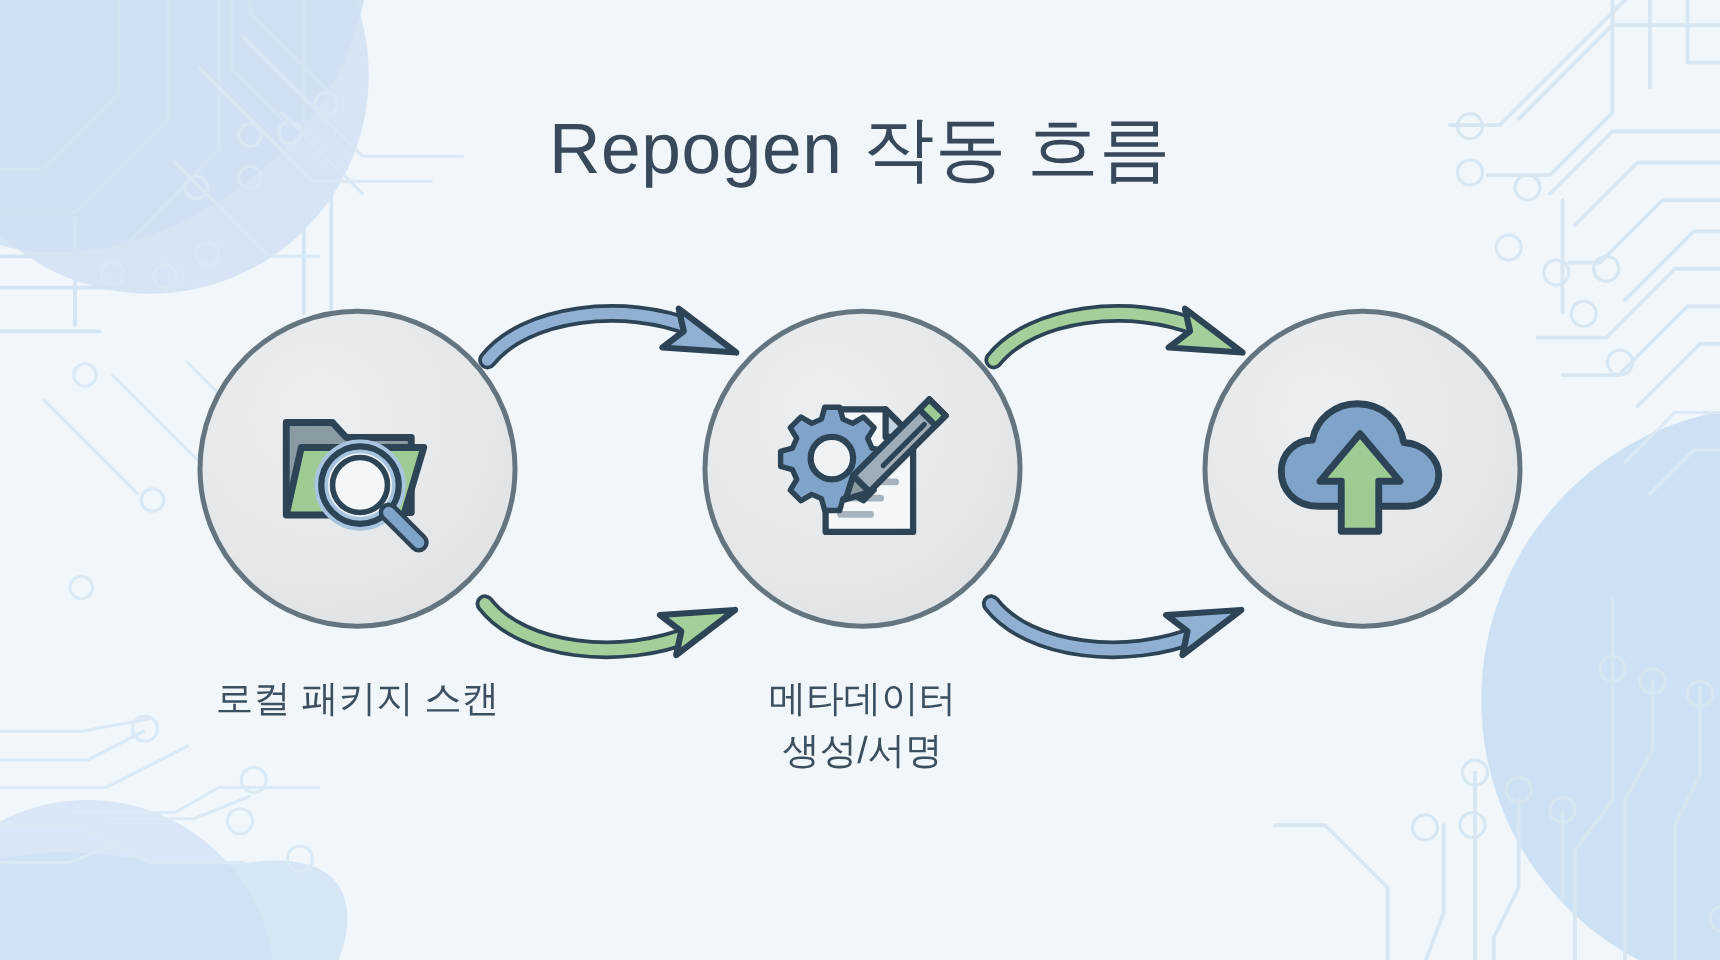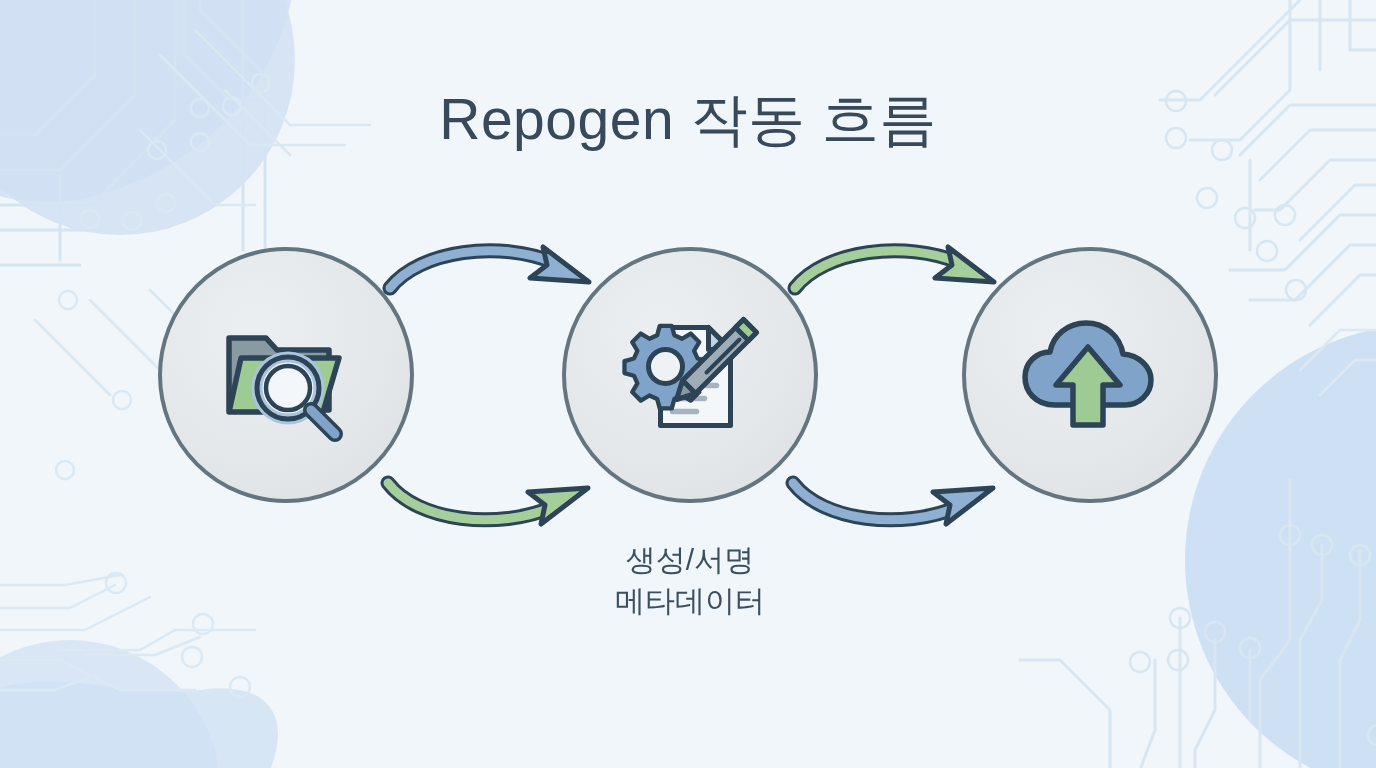--- a/index.html
+++ b/index.html
@@ -241,18 +241,21 @@
   <div class="node n3">
     <div class="circle"></div>
     <svg class="glyph" width="150" height="140" viewBox="0 0 150 140">
       <g stroke="#2d4356" stroke-width="5.5" stroke-linejoin="round" stroke-linecap="round">
         <path d="M40,100 C20,100 10,86 10,72 C10,58 21,47 35,47 C38,30 53,18 71,18 C90,18 105,31 108,49 C124,50 136,62 136,75 C136,89 124,100 110,100 Z" fill="#7fa3c9"></path>
         <path d="M73,42 L105,80 L88,80 L88,120 L58,120 L58,80 L41,80 Z" fill="#9ecb93"></path>
       </g>
     </svg>
   </div>
 
+  <div class="caption c1">
+    <div>로컬 패키지 스캔</div>
+  </div>
   <div class="caption c2">
+    <div>메타데이터</div>
     <div>생성/서명</div>
-    <div>메타데이터</div>
   </div>
 
 </div>
 
 </body></html>

